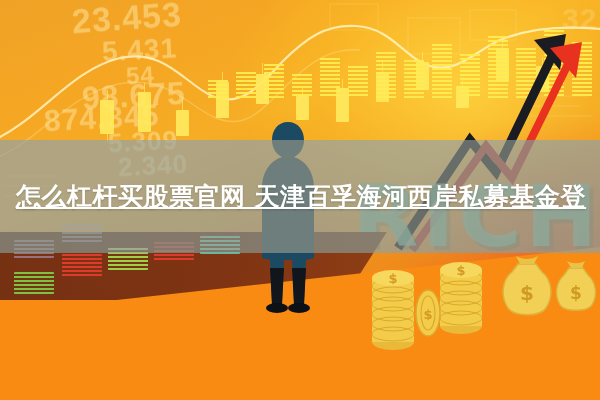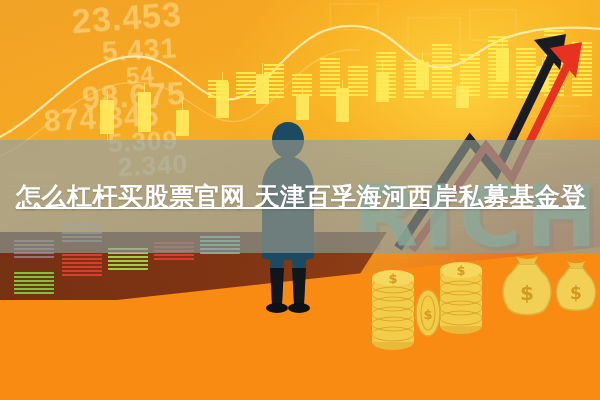--- a/index.html
+++ b/index.html
@@ -173,20 +173,21 @@
   <div class="layer" id="bg-glow-right"></div>
   <div class="layer" id="bg-glow-red"></div>
 
   <div class="bignum" style="left:72px;  top:2px;   font-size:34px; transform:rotate(-4deg);">23.453</div>
   <div class="bignum" style="left:102px; top:36px;  font-size:28px; transform:rotate(-3deg);">5.431</div>
   <div class="bignum" style="left:126px; top:62px;  font-size:24px; transform:rotate(-3deg);">54</div>
   <div class="bignum" style="left:82px;  top:80px;  font-size:32px; transform:rotate(-3deg);">98.675</div>
   <div class="bignum" style="left:44px;  top:104px; font-size:30px; transform:rotate(-3deg);">874.345</div>
   <div class="bignum" style="left:108px; top:128px; font-size:26px; transform:rotate(-3deg);">5.309</div>
   <div class="bignum" style="left:118px; top:152px; font-size:26px; transform:rotate(-3deg);">2.340</div>
+  <div class="bignum" style="left:562px; top:2px;   font-size:30px; opacity:.5;">32</div>
 
   <svg id="wave-svg" width="600" height="260">
     <path d="M -10 142 C 40 120, 70 70, 120 58 C 165 48, 185 84, 212 96
              C 240 108, 258 88, 282 62 C 306 38, 326 24, 356 26
              C 392 28, 404 58, 430 66 C 456 74, 474 52, 500 40
              C 524 30, 560 24, 612 30" fill="none" stroke="rgba(255,248,200,.80)" stroke-width="2.2"></path>
     <path d="M -10 160 C 36 146, 64 96, 118 84 C 168 74, 190 108, 216 118
              C 246 130, 262 110, 288 84 C 312 60, 332 48, 360 50" fill="none" stroke="rgba(255,240,170,.30)" stroke-width="1.4"></path>
     <g opacity=".20" stroke="rgba(255,240,190,.9)" stroke-width="1" fill="none">
       <rect x="408" y="18" width="52" height="36"></rect>

